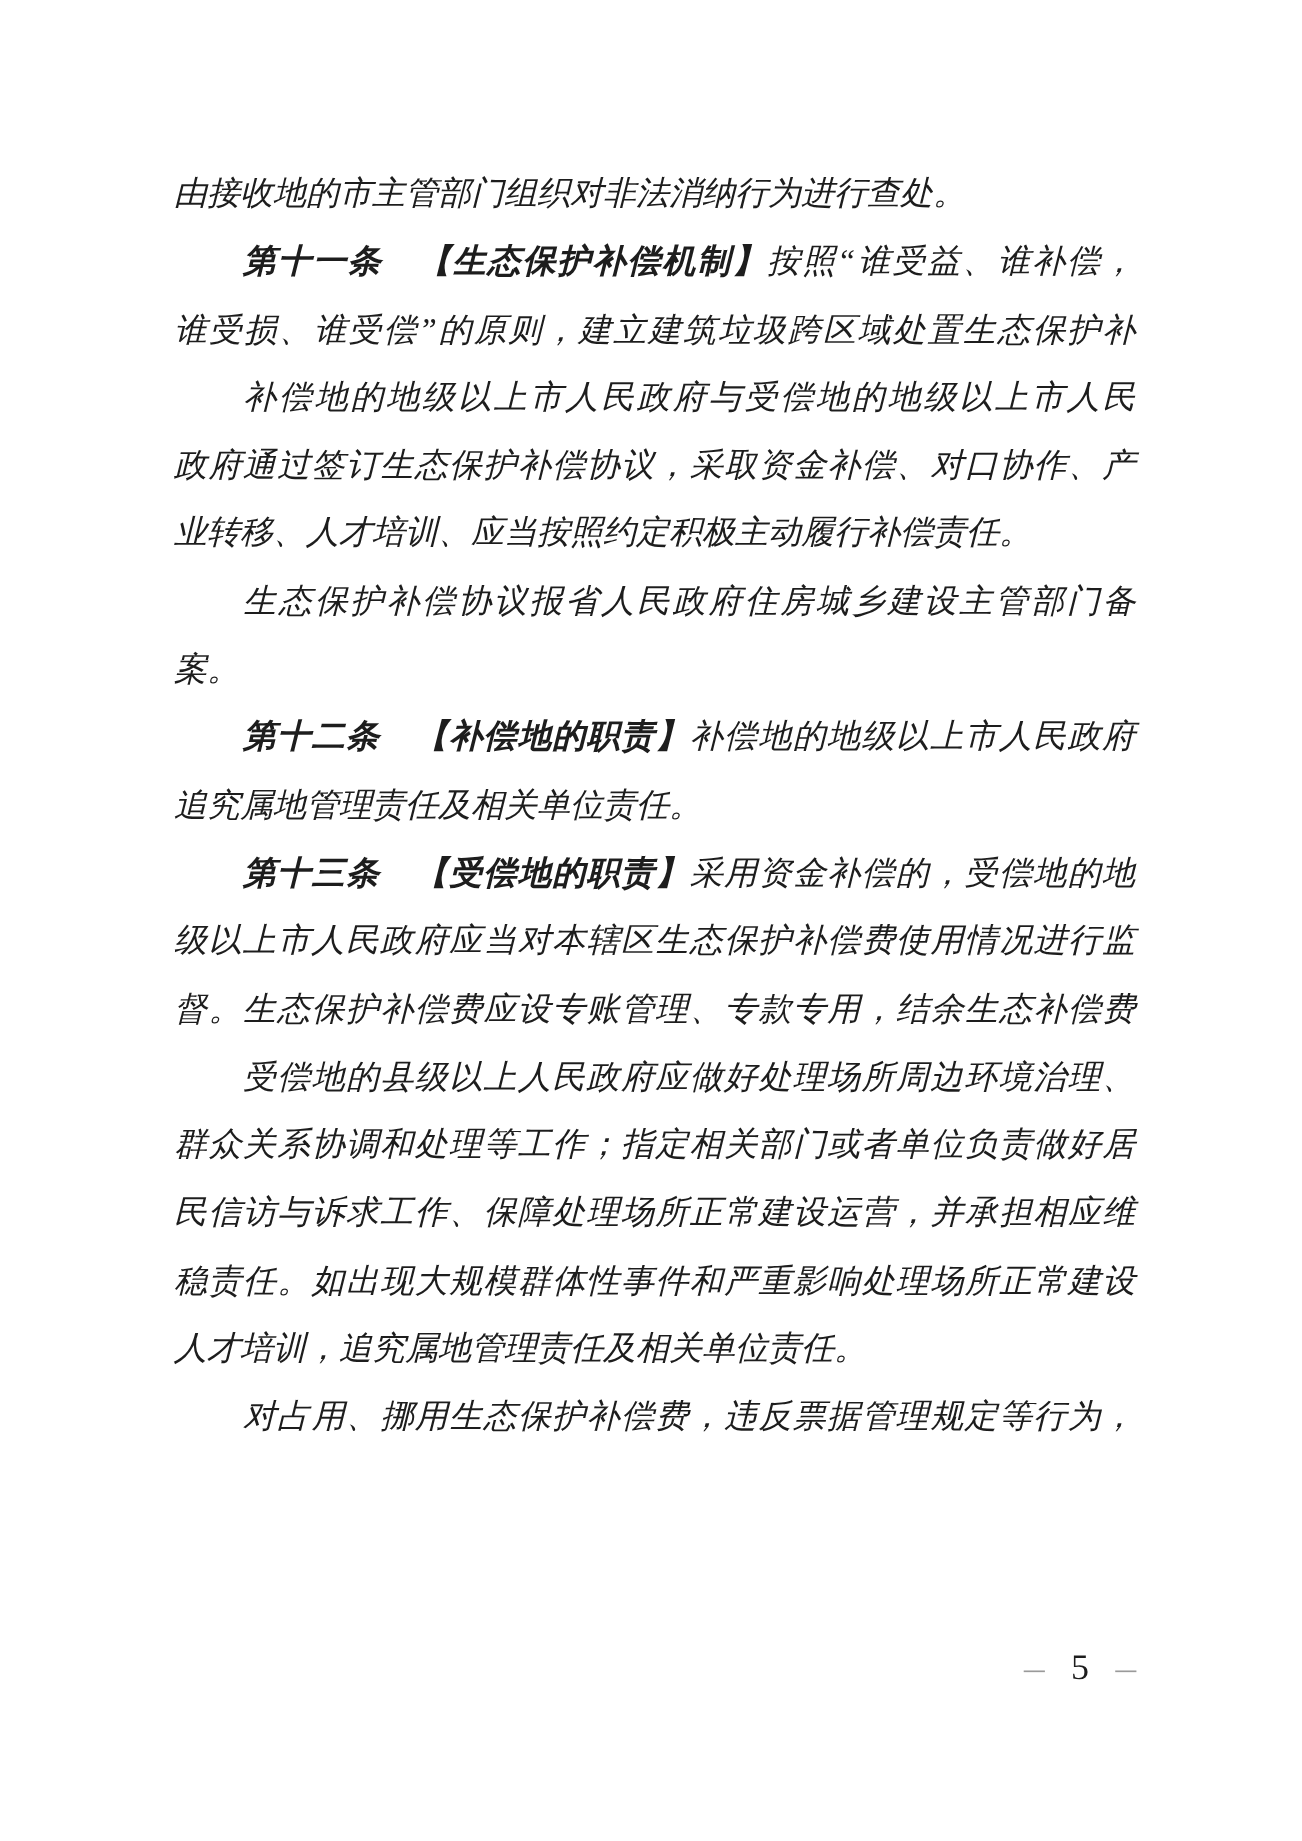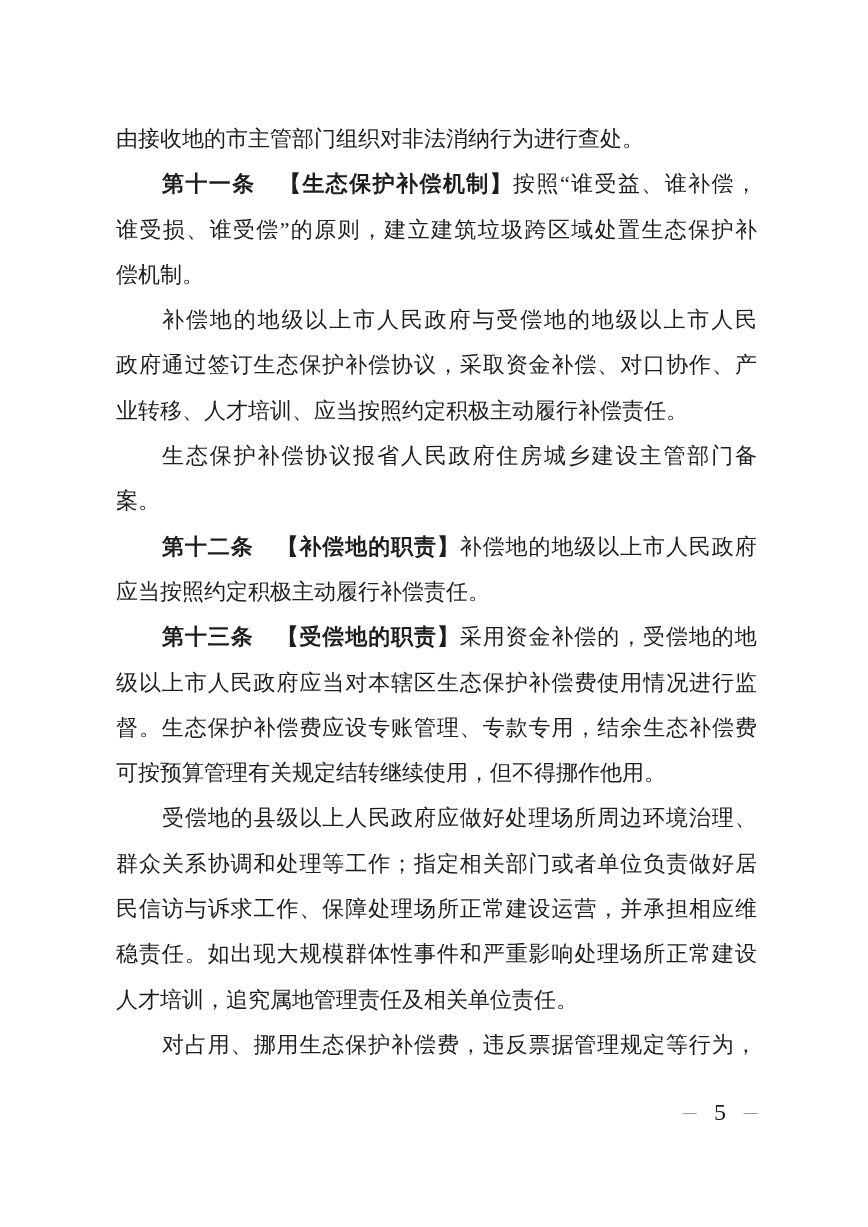--- a/index.html
+++ b/index.html
@@ -17,23 +17,24 @@
   }
   .page {
     position: relative;
     width: 868px;
     height: 1227px;
     background: var(--page-bg);
   }
   .doc {
     position: absolute;
     left: 116px;
-    top: 116px;
+    top: 106px;
     width: 641px;
     color: var(--text-color);
+    font-style: italic;
   }
   .line {
     height: 45.3px;
     line-height: 45.3px;
     font-size: 22px;
     white-space: pre;
     color: var(--text-color);
   }
   
   .line.fill {
@@ -129,21 +130,20 @@
         <span class="ch">区</span>
         <span class="ch">域</span>
         <span class="ch">处</span>
         <span class="ch">置</span>
         <span class="ch">生</span>
         <span class="ch">态</span>
         <span class="ch">保</span>
         <span class="ch">护</span>
         <span class="ch">补</span>
       </div>
-      <div class="line"><span class="">偿机制。</span></div>
       <div class="line fill indent">
         <span class="ch">补</span>
         <span class="ch">偿</span>
         <span class="ch">地</span>
         <span class="ch">的</span>
         <span class="ch">地</span>
         <span class="ch">级</span>
         <span class="ch">以</span>
         <span class="ch">上</span>
         <span class="ch">市</span>
@@ -244,21 +244,21 @@
         <span class="ch">地</span>
         <span class="ch">级</span>
         <span class="ch">以</span>
         <span class="ch">上</span>
         <span class="ch">市</span>
         <span class="ch">人</span>
         <span class="ch">民</span>
         <span class="ch">政</span>
         <span class="ch">府</span>
       </div>
-      <div class="line"><span class="">应当按照约定积极主动履行补偿责任。</span></div>
+      <div class="line"><span class="">追究属地管理责任及相关单位责任。</span></div>
       <div class="line fill indent">
         <span class="ch bold">第</span>
         <span class="ch bold">十</span>
         <span class="ch bold">三</span>
         <span class="ch bold">条</span>
         <span class="ch bold">　</span>
         <span class="ch bold">【</span>
         <span class="ch bold">受</span>
         <span class="ch bold">偿</span>
         <span class="ch bold">地</span>
@@ -333,21 +333,20 @@
         <span class="ch">用</span>
         <span class="ch">，</span>
         <span class="ch">结</span>
         <span class="ch">余</span>
         <span class="ch">生</span>
         <span class="ch">态</span>
         <span class="ch">补</span>
         <span class="ch">偿</span>
         <span class="ch">费</span>
       </div>
-      <div class="line"><span class="">可按预算管理有关规定结转继续使用，但不得挪作他用。</span></div>
       <div class="line fill indent">
         <span class="ch">受</span>
         <span class="ch">偿</span>
         <span class="ch">地</span>
         <span class="ch">的</span>
         <span class="ch">县</span>
         <span class="ch">级</span>
         <span class="ch">以</span>
         <span class="ch">上</span>
         <span class="ch">人</span>

